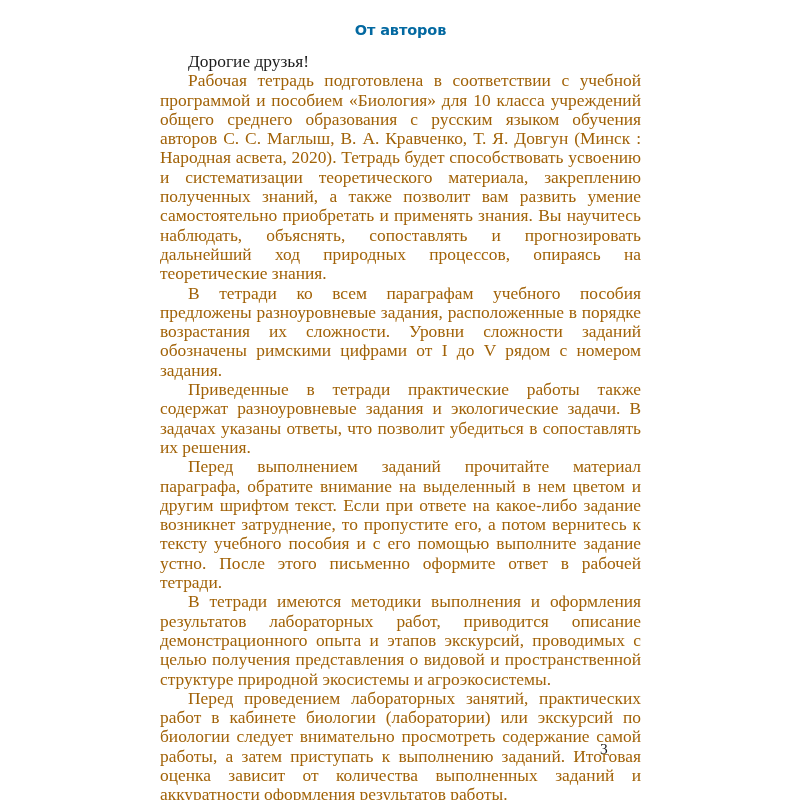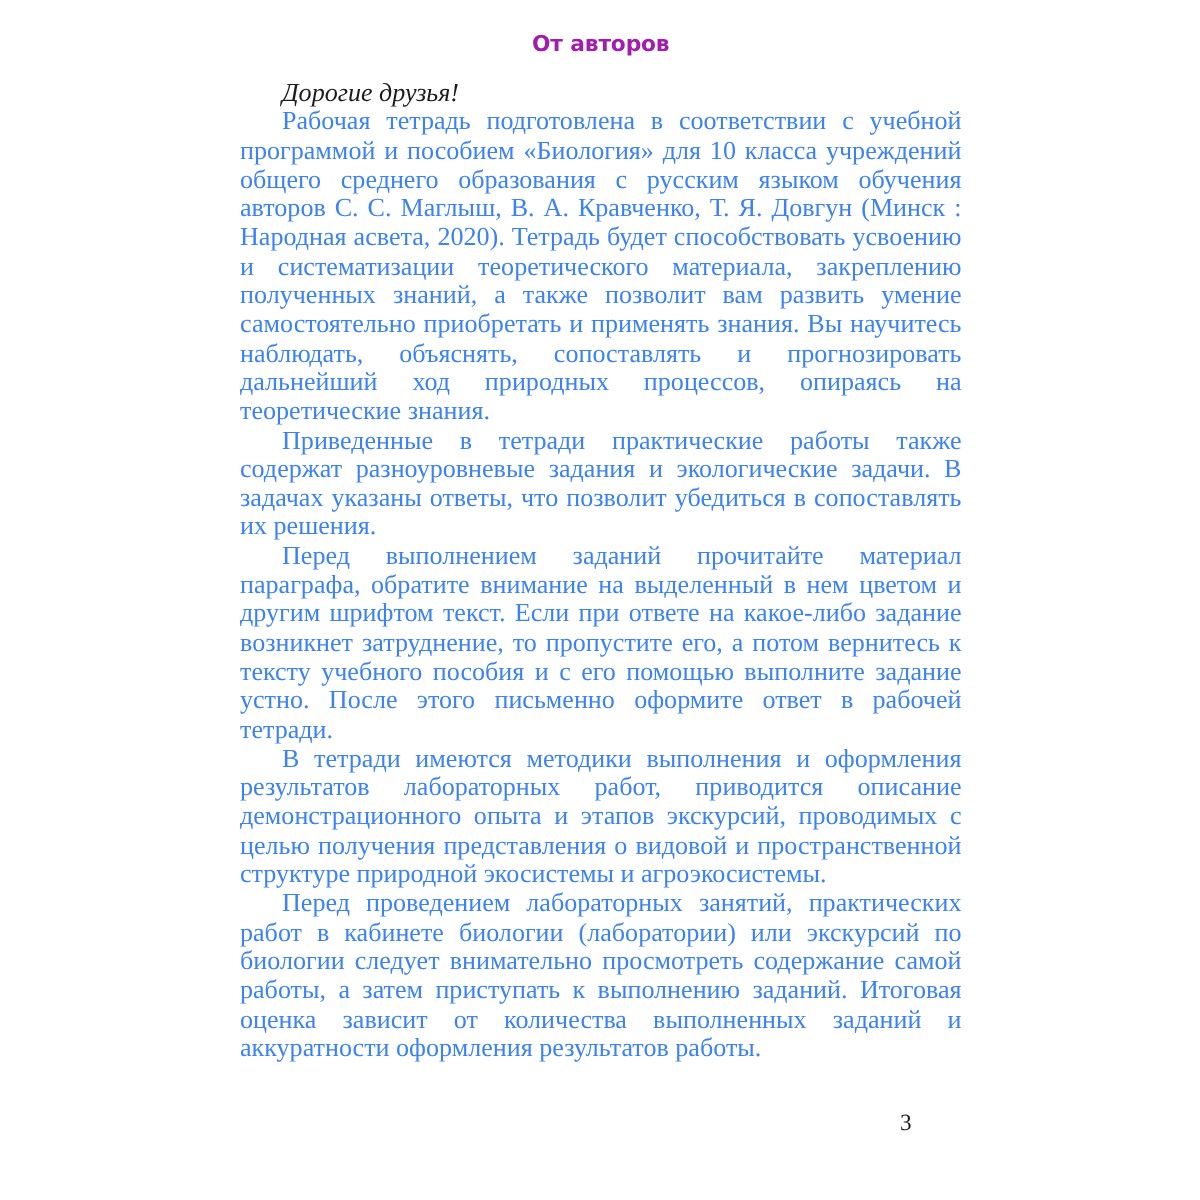--- a/index.html
+++ b/index.html
@@ -33,45 +33,44 @@
     top: 20px;
     width: 481px;
   }
 
   .page-heading {
     font-family: "DejaVu Sans", "Liberation Sans", sans-serif;
     font-weight: bold;
     font-size: 14.5px;
     letter-spacing: -0.1px;
     text-align: center;
-    color: #a21caf;
+    color: #0369a1;
     margin: 0 0 0 0;
     padding: 0;
     line-height: 20px;
   }
 
   .salutation {
     font-size: 17.4px;
     line-height: 19.3px;
     margin: 12px 0 0 0;
     padding: 0;
     text-indent: 28px;
     color: #1c1c1c;
-    font-style: italic;
   }
 
   .body-par {
     font-size: 17.4px;
     line-height: 19.3px;
     margin: 0;
     padding: 0;
     text-indent: 28px;
     text-align: justify;
     text-justify: inter-word;
-    color: #3b82f6;
+    color: #a16207;
     hyphens: manual;
   }
 
   .body-par + .body-par {
     margin-top: 0;
   }
 
   .page-number {
     position: absolute;
     left: 600px;
@@ -89,20 +88,21 @@
 <div class="page">
 
   <div class="content">
 
     <h1 class="page-heading">От авторов</h1>
 
     <p class="salutation">Дорогие друзья!</p>
 
     <p class="body-par">Рабочая тетрадь подготовлена в соответствии с учебной программой и пособием «Биология» для 10 класса учреждений общего среднего образования с русским языком обучения авторов С. С. Маглыш, В. А. Кравченко, Т. Я. Довгун (Минск : Народная асвета, 2020). Тетрадь будет способствовать усвоению и систематизации теоретического материала, закреплению полученных знаний, а также позволит вам развить умение самостоятельно приобретать и применять знания. Вы научитесь наблюдать, объяснять, сопоставлять и прогнозировать дальнейший ход природных процессов, опираясь на теоретические знания.</p>
 
+    <p class="body-par">В тетради ко всем параграфам учебного пособия предложены разноуровневые задания, расположенные в порядке возрастания их сложности. Уровни сложности заданий обозначены римскими цифрами от I до V рядом с номером задания.</p>
 
     <p class="body-par">Приведенные в тетради практические работы также содержат разноуровневые задания и экологические задачи. В задачах указаны ответы, что позволит убедиться в сопоставлять их решения.</p>
 
     <p class="body-par">Перед выполнением заданий прочитайте материал параграфа, обратите внимание на выделенный в нем цветом и другим шрифтом текст. Если при ответе на какое-либо задание возникнет затруднение, то пропустите его, а потом вернитесь к тексту учебного пособия и с его помощью выполните задание устно. После этого письменно оформите ответ в рабочей тетради.</p>
 
     <p class="body-par">В тетради имеются методики выполнения и оформления результатов лабораторных работ, приводится описание демонстрационного опыта и этапов экскурсий, проводимых с целью получения представления о видовой и пространственной структуре природной экосистемы и агроэкосистемы.</p>
 
     <p class="body-par">Перед проведением лабораторных занятий, практических работ в кабинете биологии (лаборатории) или экскурсий по биологии следует внимательно просмотреть содержание самой работы, а затем приступать к выполнению заданий. Итоговая оценка зависит от количества выполненных заданий и аккуратности оформления результатов работы.</p>
 
   </div>

